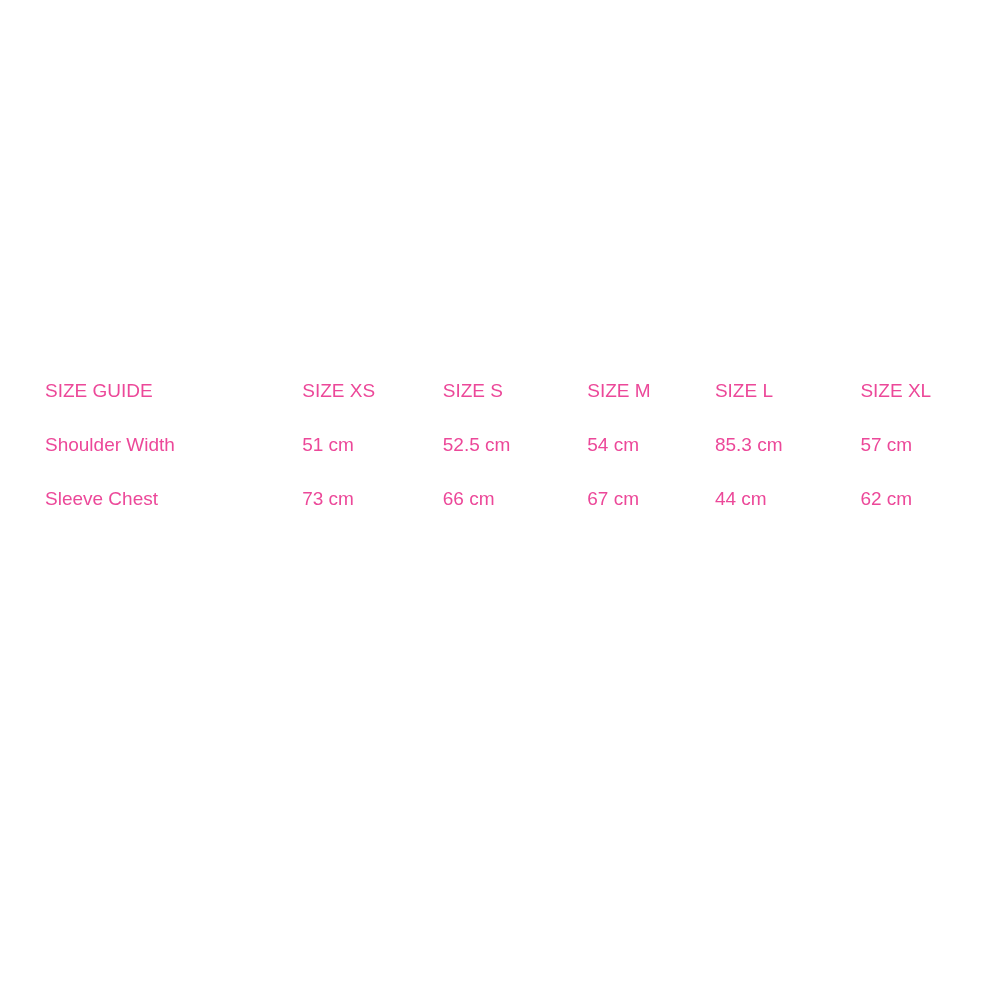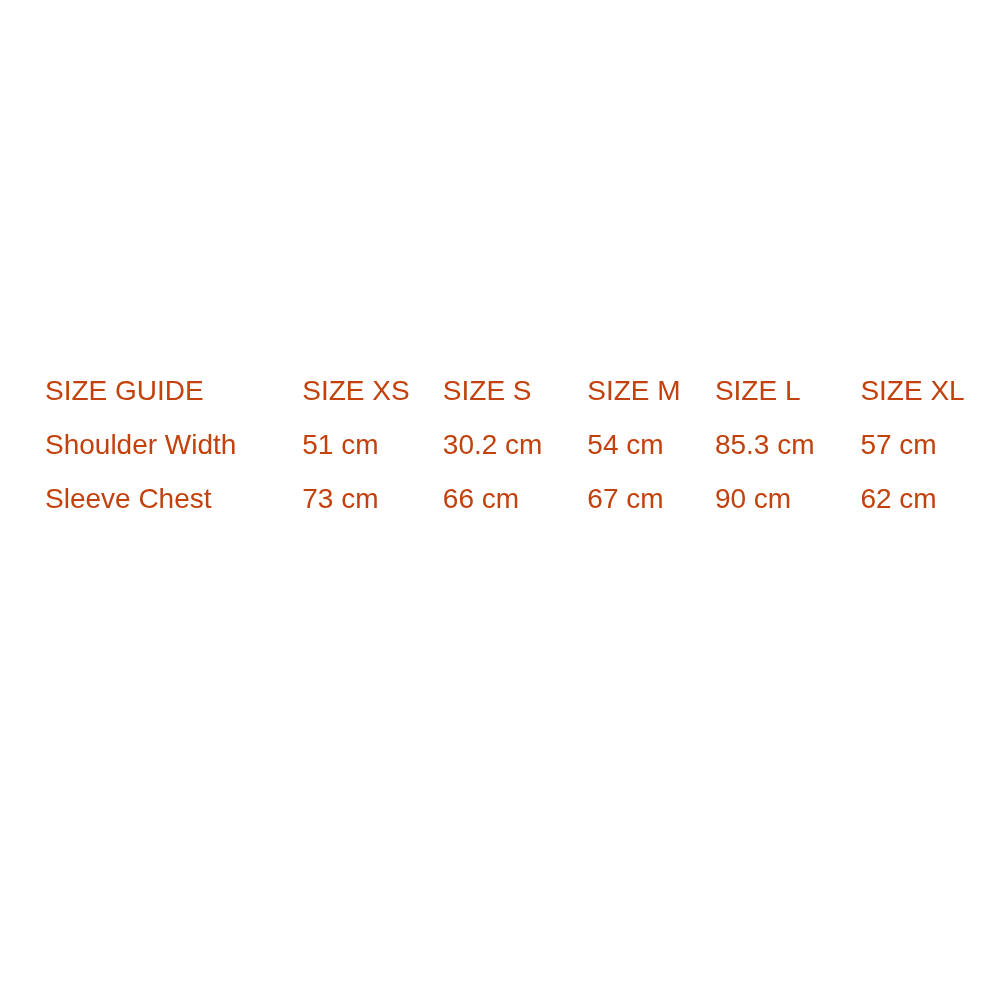--- a/index.html
+++ b/index.html
@@ -19,23 +19,23 @@
     left: 45px;
     top: 364px;
   }
   table.size-table {
     border-collapse: collapse;
     border-spacing: 0;
   }
   table.size-table th,
   table.size-table td {
     font-family: "Liberation Sans", sans-serif;
-    font-size: 28px;
+    font-size: 19px;
     font-weight: 400;
-    color: #c2410c;
+    color: #ec4899;
     text-align: left;
     vertical-align: middle;
     height: 54px;
     padding: 0;
     white-space: nowrap;
     border: none;
   }
   col.c0 { width: 258px; }
   col.c1 { width: 141px; }
   col.c2 { width: 145px; }
@@ -63,28 +63,28 @@
         <th>SIZE S</th>
         <th>SIZE M</th>
         <th>SIZE L</th>
         <th>SIZE XL</th>
       </tr>
     </thead>
     <tbody>
       <tr>
         <td>Shoulder Width</td>
         <td>51 cm</td>
-        <td>30.2 cm</td>
+        <td>52.5 cm</td>
         <td>54 cm</td>
         <td>85.3 cm</td>
         <td>57 cm</td>
       </tr>
       <tr>
         <td>Sleeve Chest</td>
         <td>73 cm</td>
         <td>66 cm</td>
         <td>67 cm</td>
-        <td>90 cm</td>
+        <td>44 cm</td>
         <td>62 cm</td>
       </tr>
     </tbody>
   </table>
 </div>
 
 </body></html>

